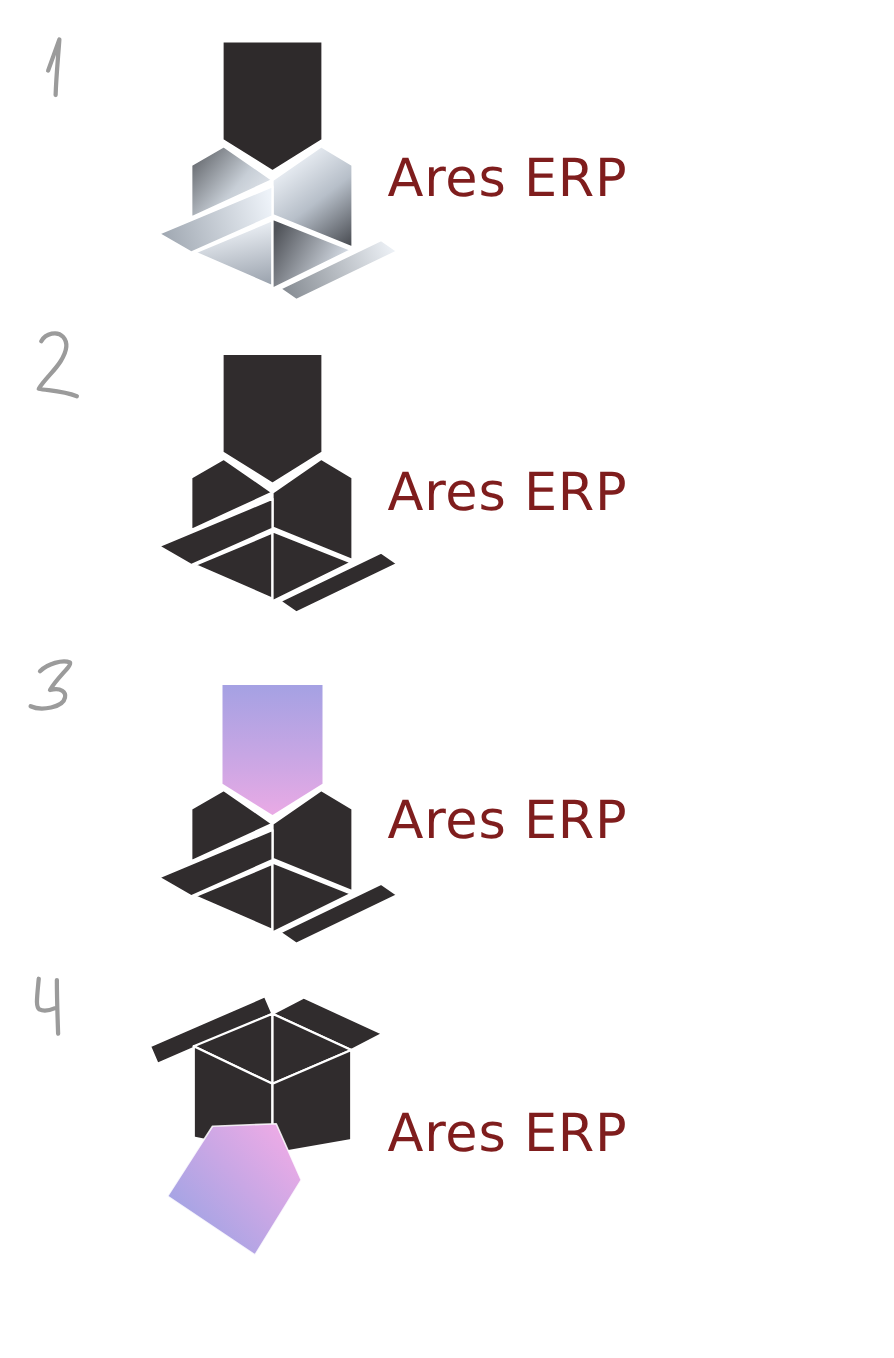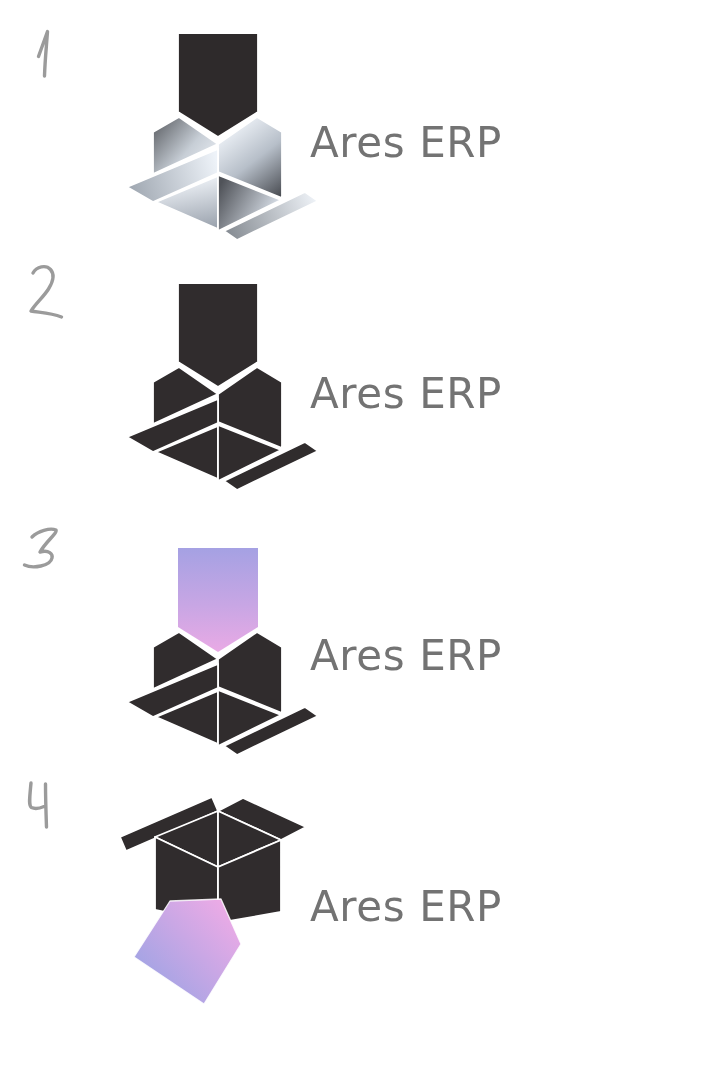--- a/index.html
+++ b/index.html
@@ -11,21 +11,21 @@
     font-family:"DejaVu Sans", sans-serif;
   }
   .mark{position:absolute;}
   .annotations{position:absolute;left:0;top:0;pointer-events:none;}
   .brand{
     position:absolute;
     left:310px;
     font-size:42px;
     line-height:1;
     letter-spacing:0.6px;
-    color:#737373;
+    color:#7f1d1d;
     white-space:nowrap;
   }
   .b1{top:122px;} .b2{top:373px;} .b3{top:635px;} .b4{top:886px;}
   .m1{left:113px;top:25px;} .m2{left:113px;top:275px;}
   .m3{left:113px;top:540px;} .m4{left:113px;top:787px;}
 </style>
 </head>
 <body>
 
 <div class="canvas">

